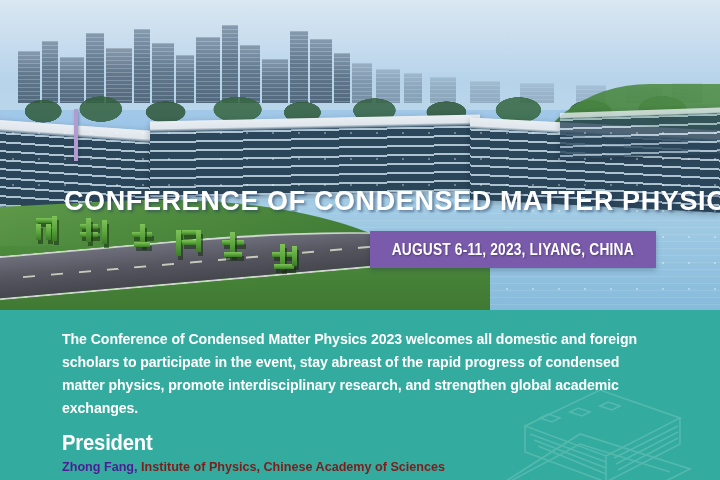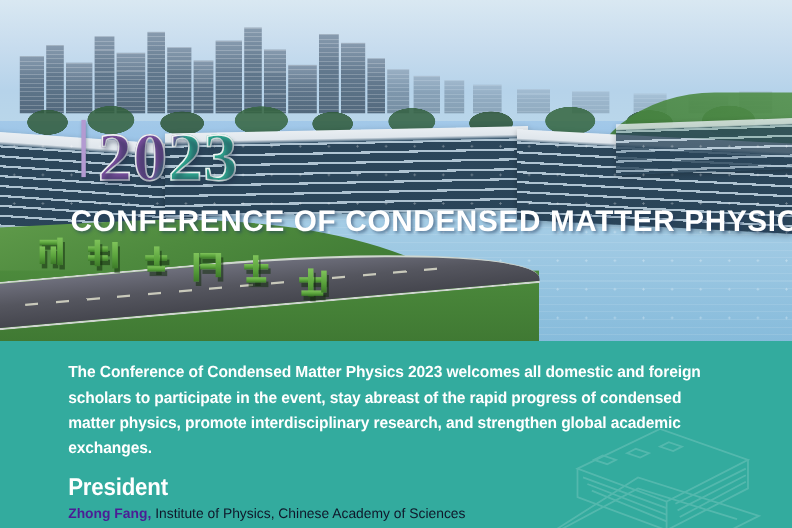--- a/index.html
+++ b/index.html
@@ -192,21 +192,21 @@
     font-family:"Liberation Sans",sans-serif;
     font-weight:700;font-size:22px;letter-spacing:-.2px;
     transform:scaleX(.92);transform-origin:left top;
   }
   .person{
     position:absolute;left:62px;top:150px;
     font-family:"Liberation Sans",sans-serif;
     font-size:12.6px;color:#eefaf7;white-space:nowrap;
   }
   .person b{font-weight:700;color:#4c1d95;}
-  .person i{font-style:normal;font-weight:400;color:#0f172a;}
+  .person i{font-style:normal;font-weight:700;color:#7f1d1d;}
 </style>
 </head>
 <body>
 
 <div class="poster">
 
   <div class="photo">
     <div class="sky-haze"></div>
 
     <div class="city">
@@ -280,25 +280,27 @@
       <div class="hedge" style="left:230px;top:232px;width:5px;height:24px;"></div>
       <div class="hedge" style="left:224px;top:252px;width:18px;height:5px;"></div>
       <div class="hedge" style="left:272px;top:252px;width:24px;height:5px;"></div>
       <div class="hedge" style="left:280px;top:244px;width:5px;height:26px;"></div>
       <div class="hedge" style="left:274px;top:264px;width:20px;height:5px;"></div>
       <div class="hedge" style="left:292px;top:246px;width:5px;height:20px;"></div>
     </div>
 
     <div class="logo">
       <span class="bar"></span>
-      <span class="part">2023</span>
     </div>
 
     <div class="subtitle">CONFERENCE OF CONDENSED MATTER PHYSICS</div>
 
+    <div class="datebar">
+      <span>AUGUST 6-11, 2023, LIYANG, CHINA</span>
+    </div>
   </div>
 
   <div class="panel">
 
     <svg class="watermark" viewBox="0 0 300 150">
       <g fill="none" stroke="#ffffff" stroke-width="1.6">
         <path d="M40 130 L150 60 L260 95 L150 150 Z"></path>
         <path d="M95 52 L170 16 L250 44 L176 82 Z"></path>
         <path d="M95 52 L95 78 L176 108 L176 82"></path>
         <path d="M250 44 L250 70 L176 108"></path>

